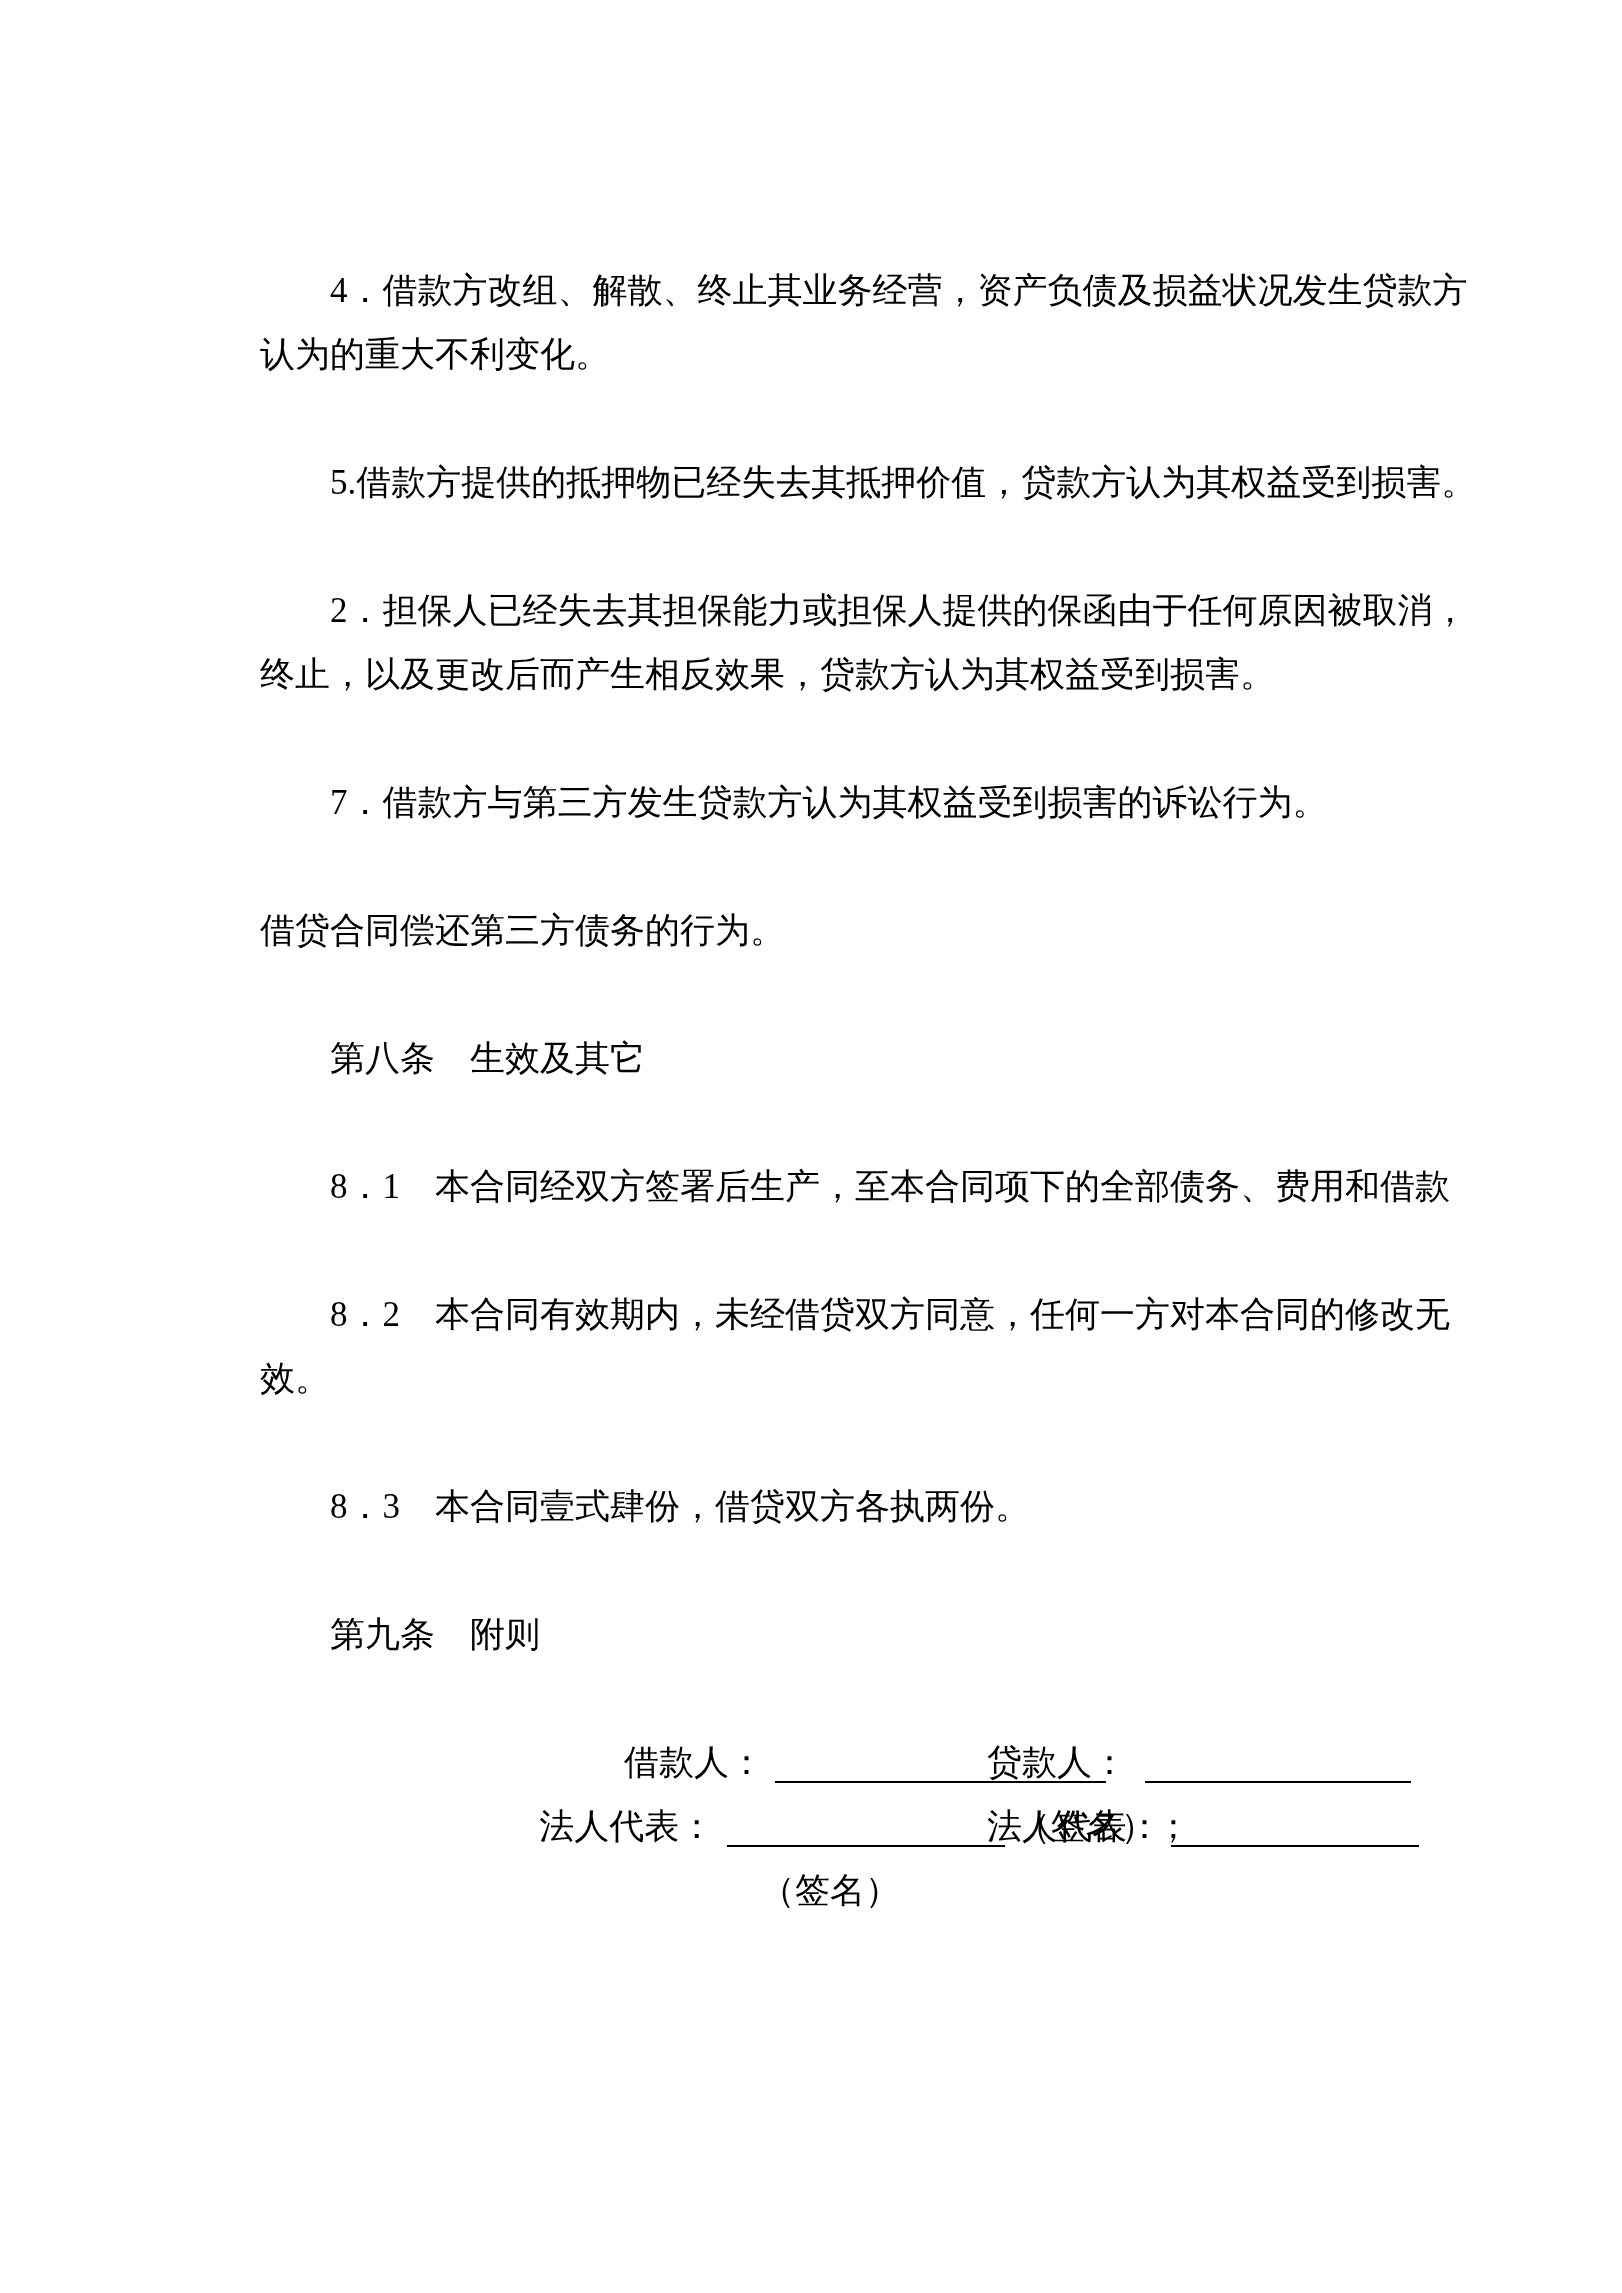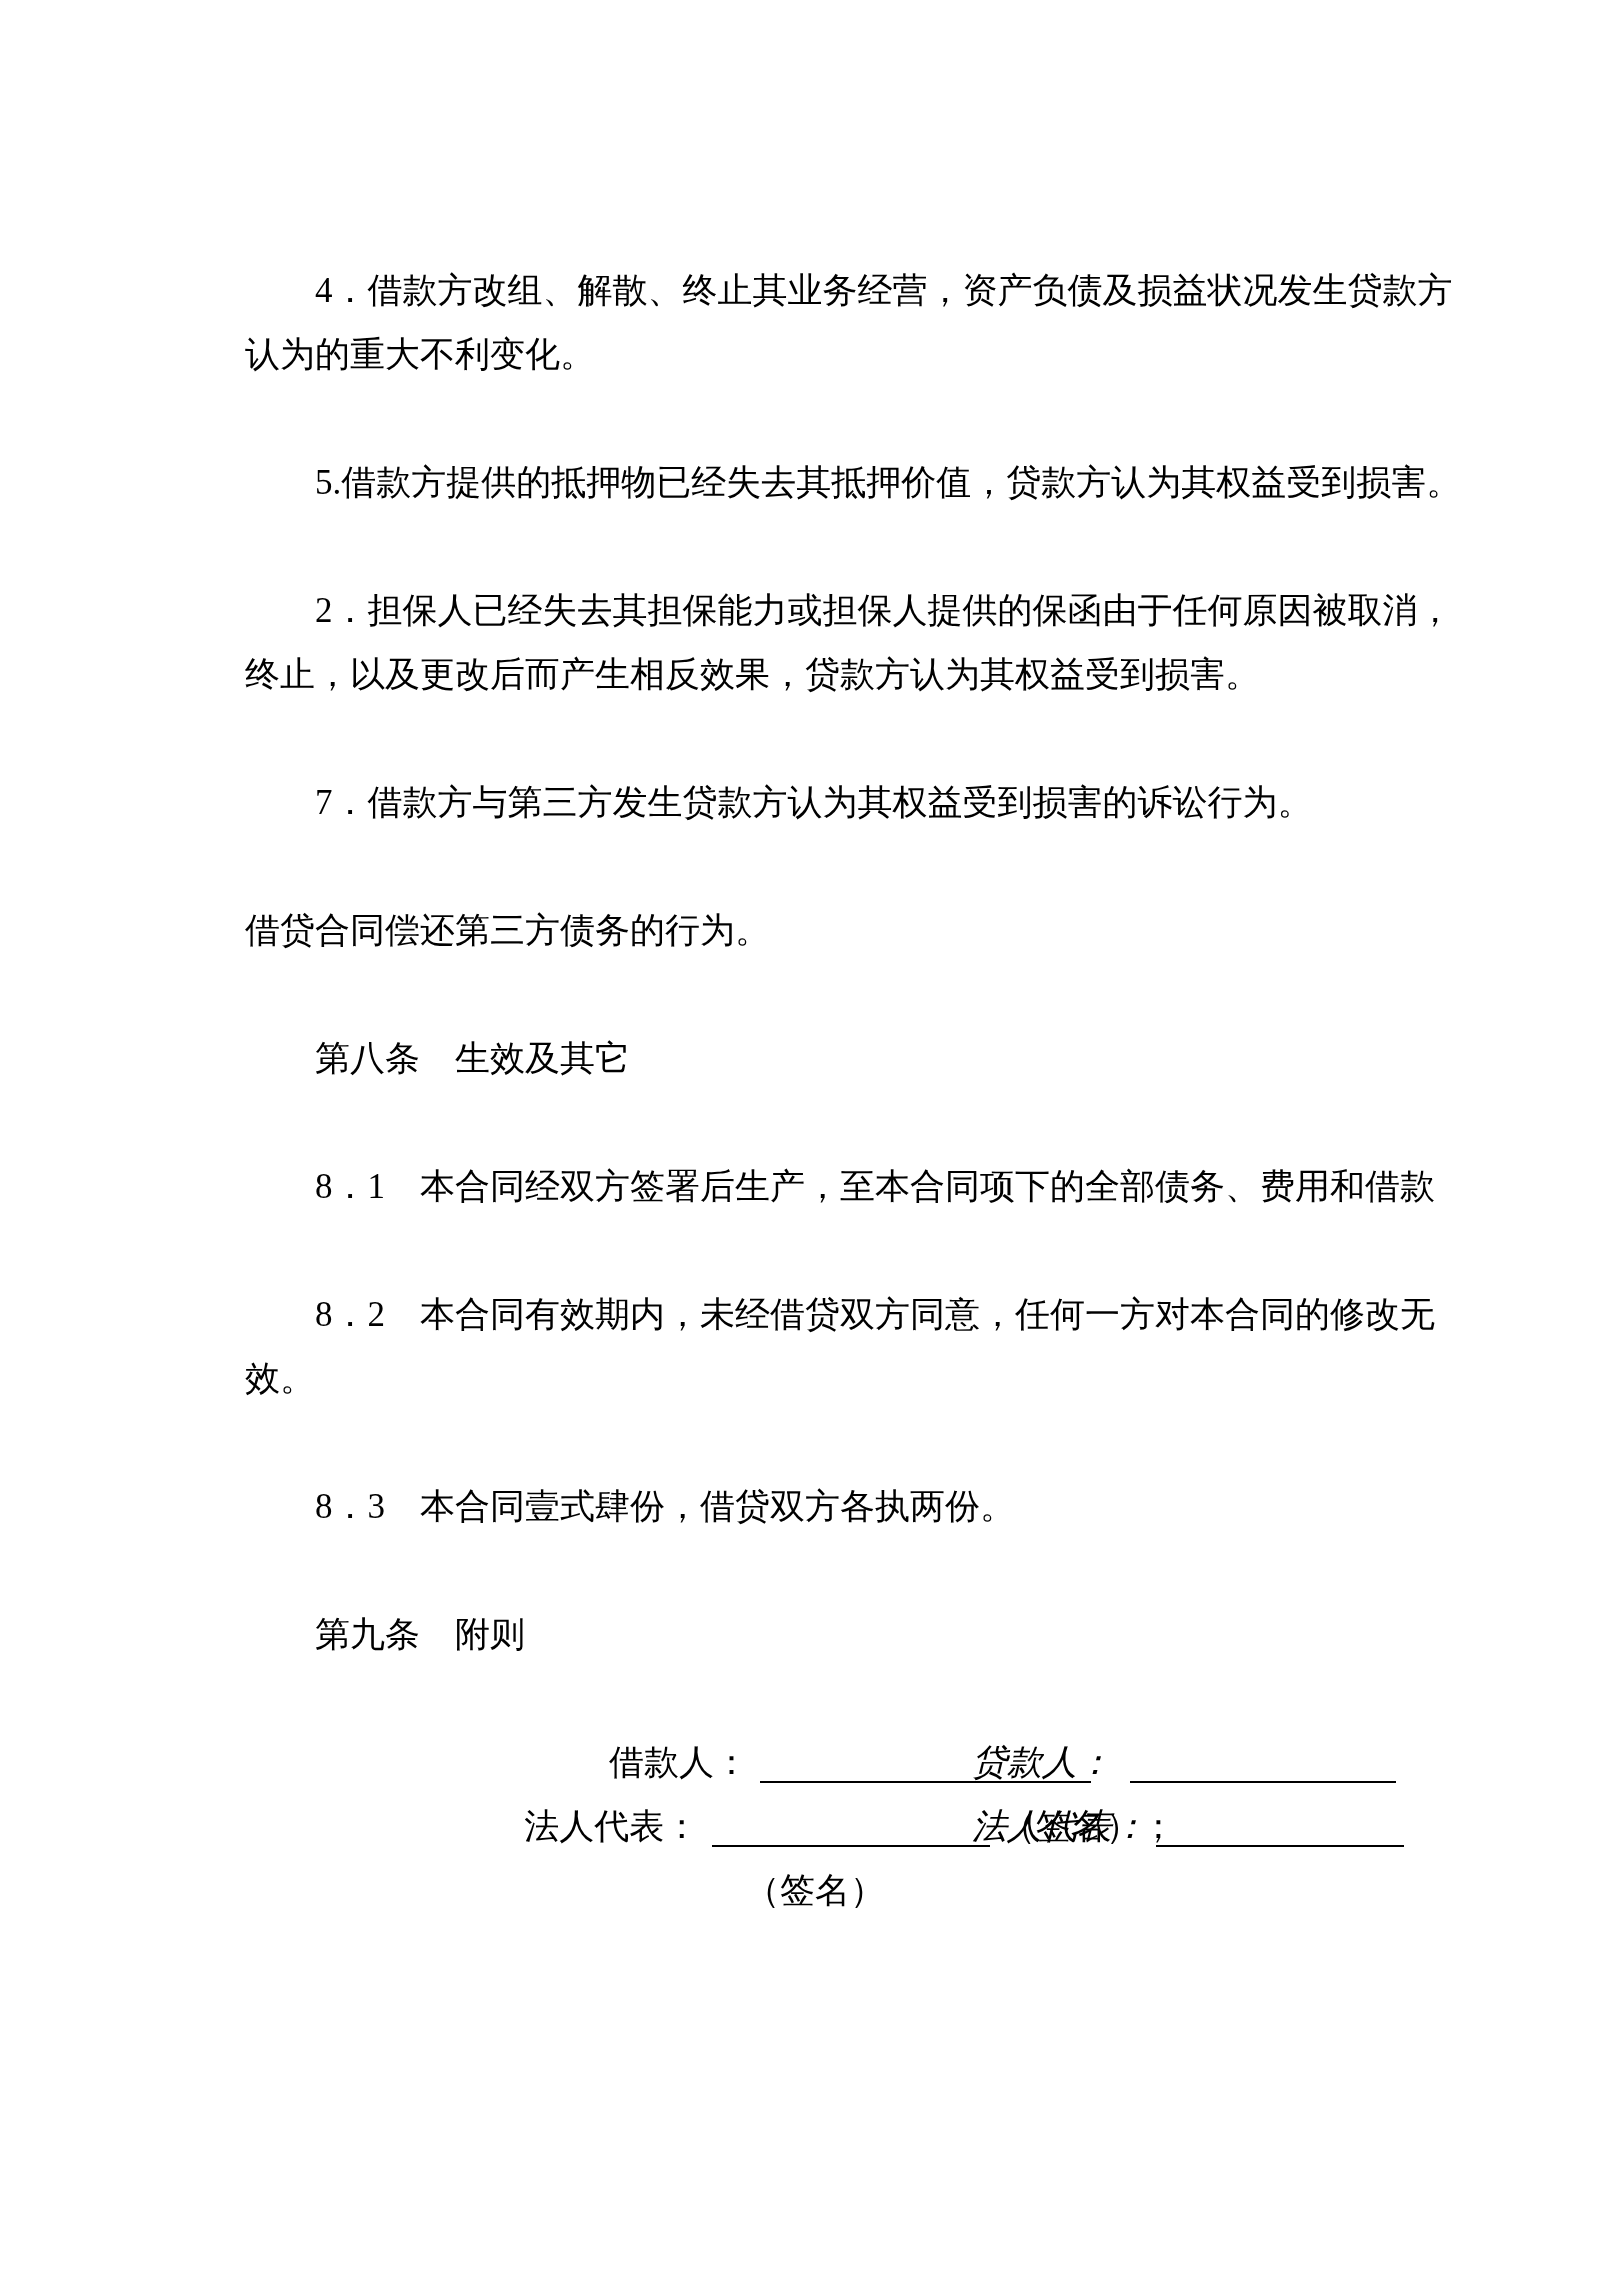--- a/index.html
+++ b/index.html
@@ -6,21 +6,21 @@
   .page{
     position:relative;
     width:1623px;
     height:2294px;
     background:#ffffff;
     overflow:hidden;
     font-family:"Liberation Serif","DejaVu Serif",serif;
   }
   .content{
     position:absolute;
-    left:245px;
+    left:260px;
     top:259px;
     width:1140px;
     color:#000000;
   }
   .para{margin:0 0 64px 0;}
   .para:last-child{margin-bottom:0;text-align:center;}
   .line{
     font-size:35px;
     line-height:64px;
     color:#000000;
@@ -39,21 +39,20 @@
   .u-borrower{width:331px;margin-left:11px;}
   .u-lender{width:266px;margin-left:18px;}
   .u-rep-left{width:278px;margin-left:12.7px;}
   .u-rep-right{width:248px;margin-left:9px;}
   .sign-note{margin-left:11px;}
   .right-group{
     position:absolute;
     left:727px;
     top:0;
     white-space:nowrap;
-    font-style:italic;
   }
 </style>
 </head>
 <body>
 
 <div class="page">
   <div class="content">
 
     <div class="para">
       <div class="line first">4．借款方改组、解散、终止其业务经营，资产负债及损益状况发生贷款方</div>

